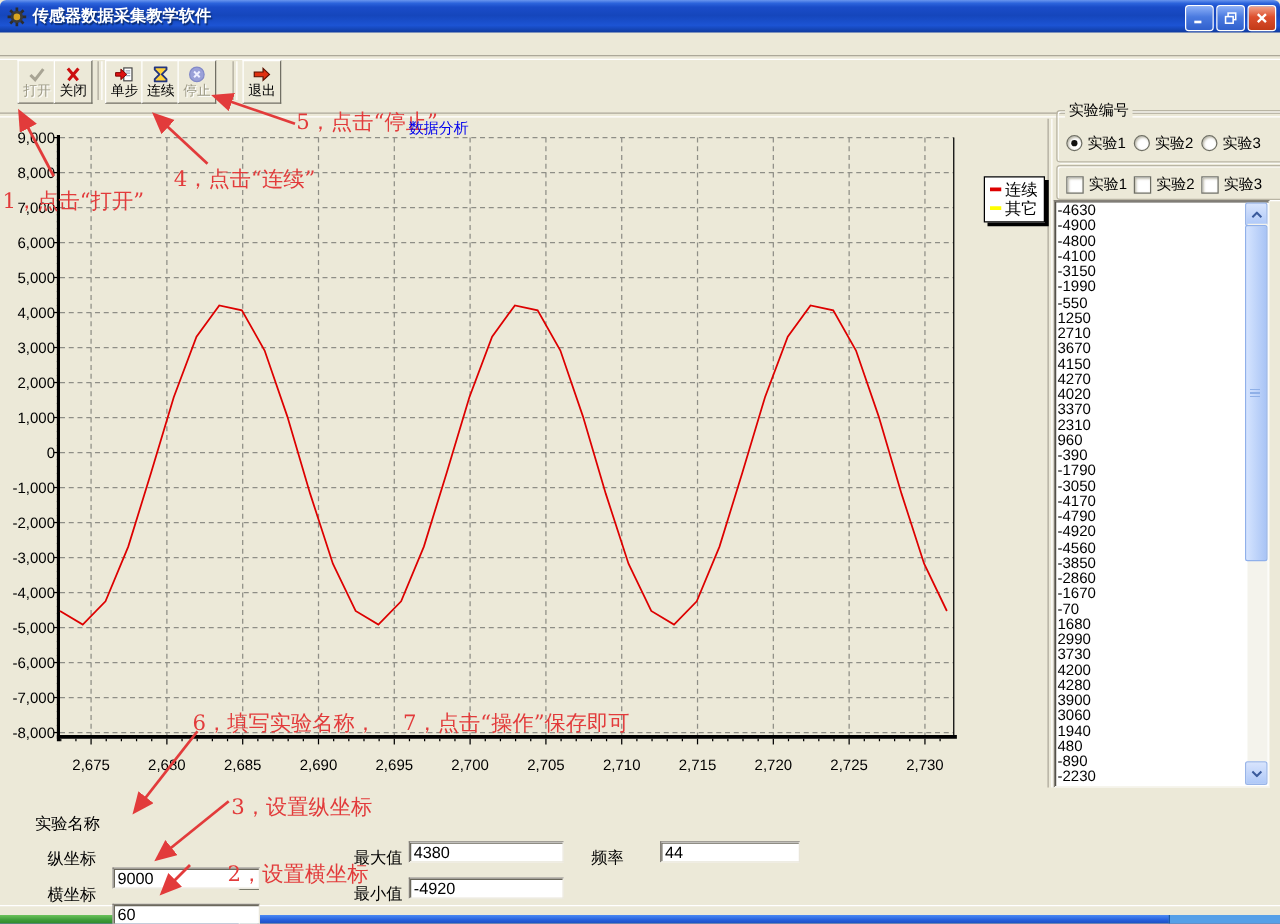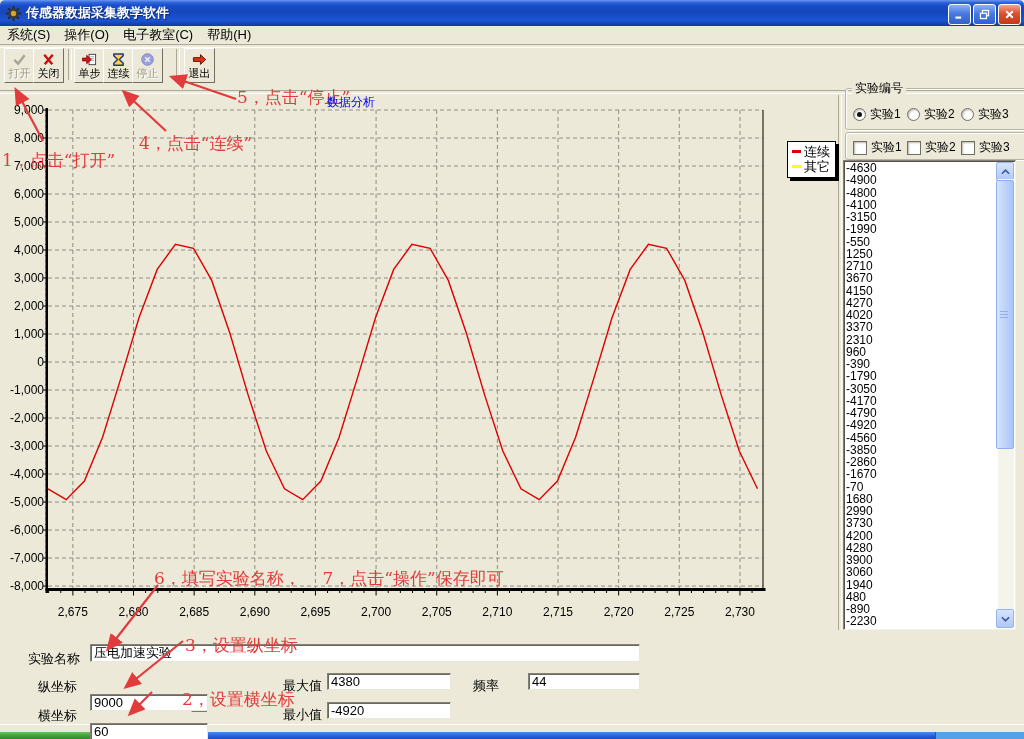--- a/index.html
+++ b/index.html
@@ -13,21 +13,21 @@
   .title-text{color:#fff;font-weight:bold;font-size:13px;text-shadow:1px 1px 1px #0a2a6a;}
   .winbtns{position:absolute;right:3px;top:4px;display:flex;gap:2px;}
   .wbtn{width:21px;height:19px;border:1px solid #fff;border-radius:3px;
     background:linear-gradient(180deg,#8cb0f8,#4a7ae0 45%,#3060cc);display:flex;align-items:center;justify-content:center;}
   .wbtn.close{background:linear-gradient(180deg,#f2a58c,#dd4f2e 45%,#c23a18);}
   .wbtn svg{width:13px;height:13px;}
   
   .menubar{position:absolute;left:0;top:26px;width:1024px;height:18px;display:flex;align-items:center;font-size:13px;}
   .menu-item{padding:1px 7px;cursor:default;}
   .hsep{position:absolute;left:0;width:1024px;height:2px;border-top:1px solid #aca899;border-bottom:1px solid #fff;}
-  .toolbar{position:absolute;left:2px;top:46px;width:992px;height:42px;}
+  .toolbar{position:absolute;left:12px;top:46px;width:992px;height:42px;}
   .tbtn{position:absolute;top:2px;width:29px;height:33px;background:#ece9d8;
     border:1px solid;border-color:#fff #716f64 #716f64 #fff;
     display:flex;flex-direction:column;align-items:center;justify-content:center;gap:1px;}
   .tbtn .ticon{width:15px;height:15px;line-height:0;}
   .tbtn .ticon svg{width:15px;height:15px;}
   .tlabel{font-size:11px;line-height:11px;color:#000;white-space:nowrap;}
   .tbtn.disabled .tlabel{color:#9d9a87;text-shadow:1px 1px 0 #fff;}
   .vsep{position:absolute;top:3px;width:2px;height:31px;border-left:1px solid #aca899;border-right:1px solid #fff;}
   
   #chart-panel{position:absolute;left:0;top:95px;width:838px;height:537px;}
@@ -113,26 +113,20 @@
           </svg>
         </span>
       <span class="wbtn close">
           <svg viewBox="0 0 16 16">
             <path d="M4 4 L12 12 M12 4 L4 12" stroke="#fff" stroke-width="2.3" fill="none"></path>
           </svg>
         </span>
     </span>
   </div>
 
-  <div class="menubar">
-      <span class="menu-item">系统(S)</span>
-      <span class="menu-item">操作(O)</span>
-      <span class="menu-item">电子教室(C)</span>
-      <span class="menu-item">帮助(H)</span>
-    </div>
   <div class="hsep" style="top:44px"></div>
 
   <div class="toolbar">
     <span class="vsep" style="left:66px"></span>
     <span class="vsep" style="left:174px"></span>
   <div class="tbtn disabled" style="left:2px">
         <span class="ticon"><svg viewBox="0 0 16 16">
             <path d="M2.5 8.5 L6.5 12.5 L13.5 3.5" fill="none" stroke="#a8a494" stroke-width="2.6"></path>
           </svg></span>
         <div class="tlabel">打开</div>
@@ -454,21 +448,20 @@
         <div class="sb-grip"></div>
       </div>
     <div class="sb-btn" style="top:448px">
         <svg viewBox="0 0 10 6">
           <path d="M1 1 L5 5 L9 1" stroke="#3a5a9c" stroke-width="1.8" fill="none"></path>
         </svg>
       </div>
   </div>
 
   <div class="plabel" style="left:28px;top:650px">实验名称</div>
-  <input class="tb" style="left: 90px; top: 644px; width: 542px; height: 14px;" value="压电加速实验">
   <div class="plabel" style="left:38px;top:678px">纵坐标</div>
   <div class="spinbox" style="left:90px;top:674px;width:118px;height:19px">
     <input class="tb" style="left: 0px; top: 0px; width: 110px; height: 13px;" value="9000">
     <span class="spin-btns">
         <button class="spin">▲</button>
         <button class="spin">▼</button>
       </span>
   </div>
   <div class="plabel" style="left:38px;top:707px">横坐标</div>
   <div class="spinbox" style="left:90px;top:703px;width:118px;height:19px">

